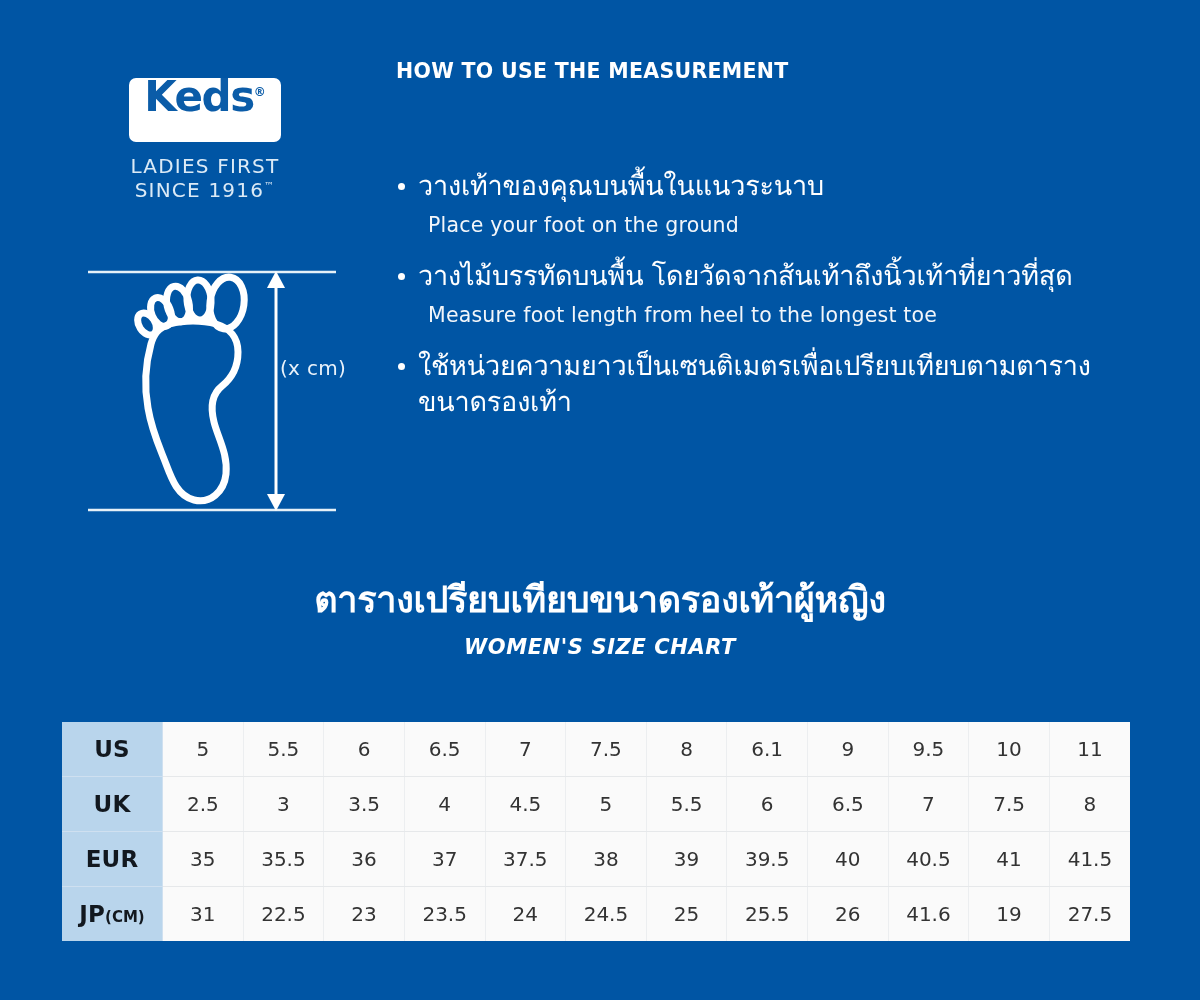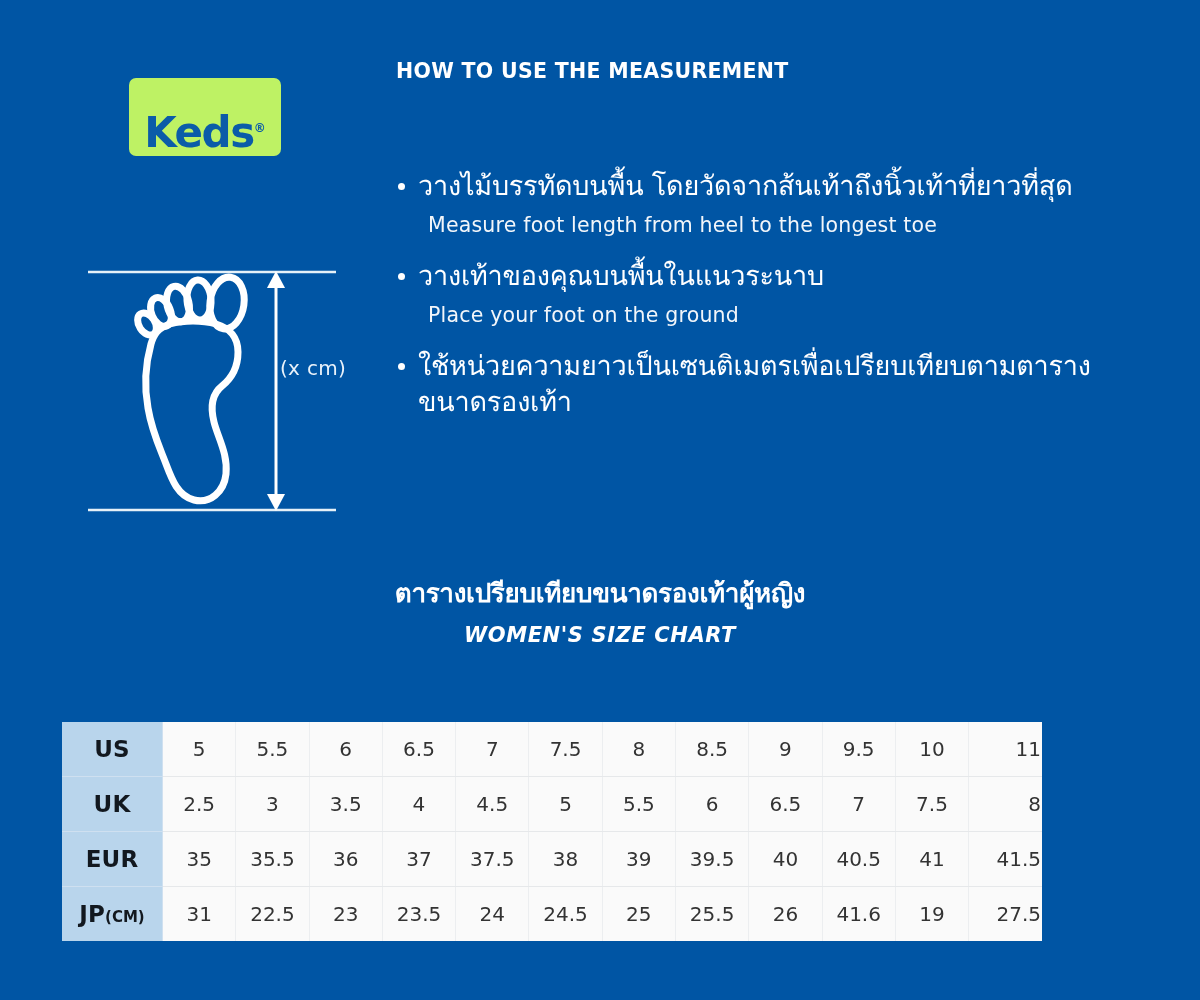--- a/index.html
+++ b/index.html
@@ -17,27 +17,27 @@
 
   
   #logo-block {
     position: absolute;
     left: 110px;
     top: 78px;
     width: 190px;
     text-align: center;
   }
   #logo-badge {
-    background: #bef264;
+    background: #ffffff;
     border-radius: 7px;
     width: 152px;
-    height: 78px;
+    height: 64px;
     margin: 0 auto;
     display: flex;
-    align-items: flex-end;
+    align-items: flex-start;
     justify-content: center;
     position: relative;
   }
   #logo-wordmark {
     color: #0b5ca8;
     font-family: "DejaVu Sans", "Liberation Sans", sans-serif;
     font-weight: bold;
     font-size: 42px;
     letter-spacing: -1.5px;
     line-height: 1;
@@ -145,40 +145,40 @@
   
   #chart-heading {
     position: absolute;
     left: 0;
     top: 578px;
     width: 1200px;
     text-align: center;
   }
   #chart-title-th {
     color: #ffffff;
-    font-size: 26px;
+    font-size: 36px;
     font-weight: bold;
     letter-spacing: -0.3px;
     line-height: 1.2;
   }
   #chart-title-en {
     color: #ffffff;
     font-size: 21px;
     font-weight: bold;
     letter-spacing: 0.6px;
     margin-top: 14px;
     font-style: italic;
   }
 
   
   #size-table-wrap {
     position: absolute;
     left: 62px;
     top: 722px;
-    width: 980px;
+    width: 1068px;
   }
   table#size-table {
     border-collapse: collapse;
     width: 100%;
     table-layout: fixed;
   }
   table#size-table td {
     height: 52px;
     text-align: center;
     vertical-align: middle;
@@ -186,21 +186,20 @@
     color: #333333;
     font-size: 20px;
     border-bottom: 1px solid #e6e8ea;
     border-right: 1px solid #eceef0;
   }
   table#size-table tr:last-child td {
     border-bottom: none;
   }
   table#size-table td:last-child {
     border-right: none;
-    text-align: right;
   }
   table#size-table td.row-label {
     background: #b9d5ec;
     color: #12181f;
     font-weight: bold;
     font-size: 23px;
     width: 98px;
     border-bottom: 1px solid #cfe0f0;
     border-right: 1px solid #cfe0f0;
     letter-spacing: 0.2px;
@@ -213,20 +212,24 @@
     font-weight: bold;
     letter-spacing: 0;
   }
 </style>
 </head>
 <body>
 
 <div id="logo-block">
   <div id="logo-badge">
     <span id="logo-wordmark"><span>Keds</span><span id="logo-reg">®</span></span>
+  </div>
+  <div id="logo-tagline">
+    <div>LADIES FIRST</div>
+    <div><span>SINCE 1916</span><span class="tm">™</span></div>
   </div>
 </div>
 
 <div id="foot-diagram">
   <svg width="280" height="270" viewBox="0 0 280 270">
 
     <line x1="10" y1="14" x2="258" y2="14" stroke="#e6f1f8" stroke-width="2.5"></line>
 
     <line x1="10" y1="252" x2="258" y2="252" stroke="#e6f1f8" stroke-width="2.5"></line>
 
@@ -260,31 +263,31 @@
 
 <div id="header-block">
   <div id="main-title-en">HOW TO USE THE MEASUREMENT</div>
 </div>
 
 <div id="steps-list">
 
   <div class="step">
     <div class="step-th">
       <span class="step-bullet"></span>
+      <span>วางเท้าของคุณบนพื้นในแนวระนาบ</span>
+    </div>
+    <div class="step-en">Place your foot on the ground</div>
+  </div>
+
+  <div class="step">
+    <div class="step-th">
+      <span class="step-bullet"></span>
       <span>วางไม้บรรทัดบนพื้น โดยวัดจากส้นเท้าถึงนิ้วเท้าที่ยาวที่สุด</span>
     </div>
     <div class="step-en">Measure foot length from heel to the longest toe</div>
-  </div>
-
-  <div class="step">
-    <div class="step-th">
-      <span class="step-bullet"></span>
-      <span>วางเท้าของคุณบนพื้นในแนวระนาบ</span>
-    </div>
-    <div class="step-en">Place your foot on the ground</div>
   </div>
 
   <div class="step">
     <div class="step-th">
       <span class="step-bullet"></span>
       <span>ใช้หน่วยความยาวเป็นเซนติเมตรเพื่อเปรียบเทียบตามตารางขนาดรองเท้า</span>
     </div>
   </div>
 
 </div>
@@ -299,21 +302,21 @@
     <tbody>
       <tr>
         <td class="row-label"><span>US</span></td>
         <td>5</td>
         <td>5.5</td>
         <td>6</td>
         <td>6.5</td>
         <td>7</td>
         <td>7.5</td>
         <td>8</td>
-        <td>8.5</td>
+        <td>6.1</td>
         <td>9</td>
         <td>9.5</td>
         <td>10</td>
         <td>11</td>
       </tr>
       <tr>
         <td class="row-label"><span>UK</span></td>
         <td>2.5</td>
         <td>3</td>
         <td>3.5</td>

